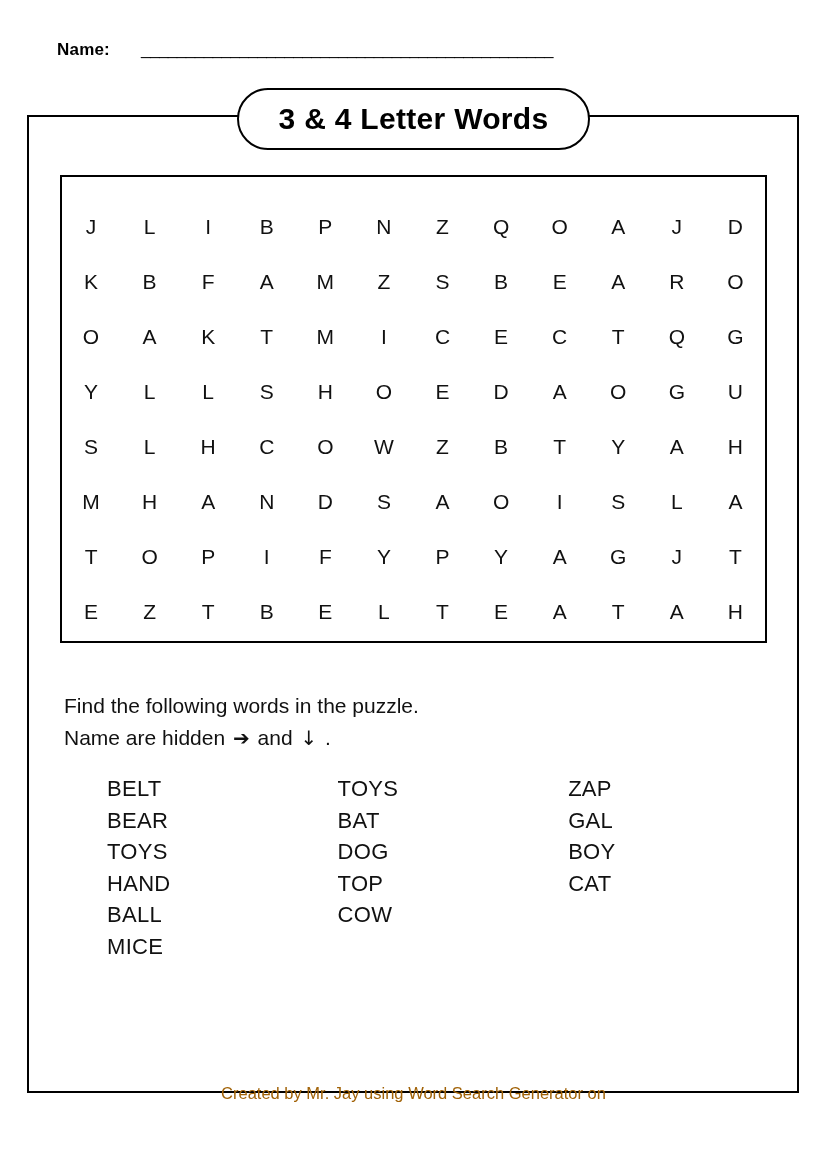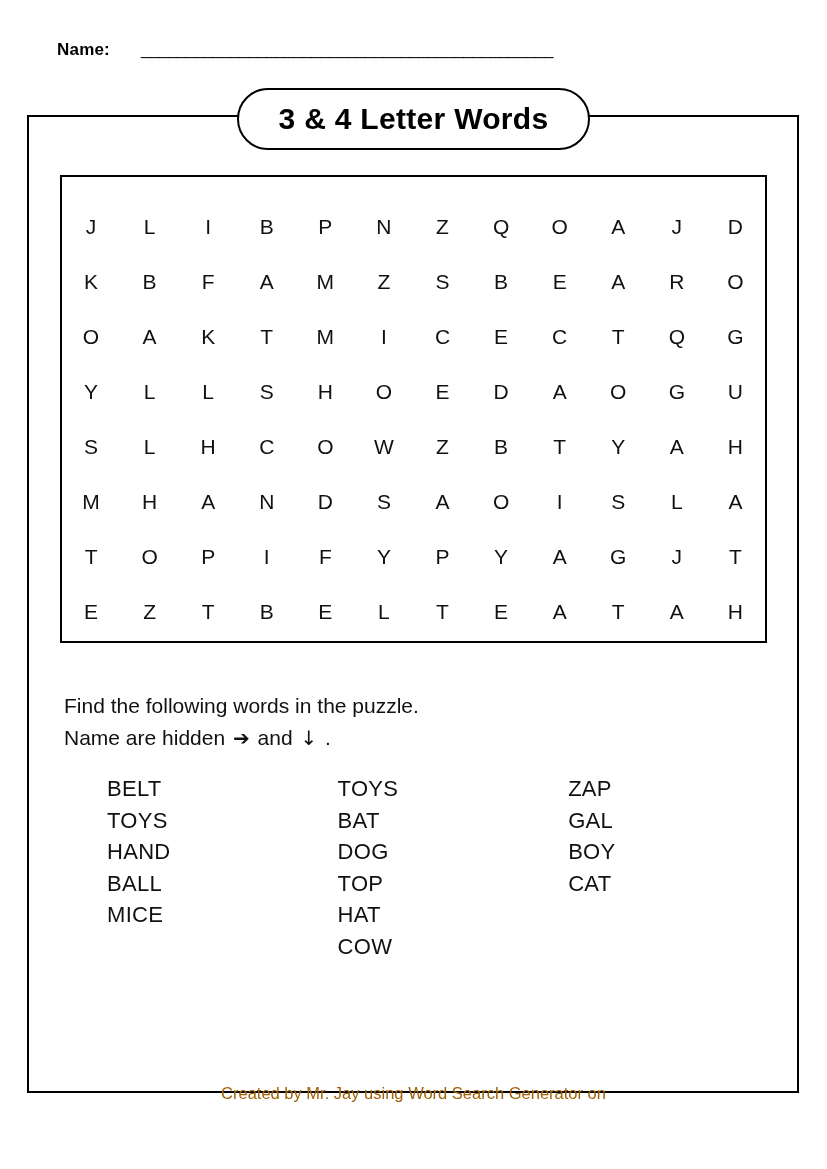--- a/index.html
+++ b/index.html
@@ -300,31 +300,31 @@
       <span class="arrow">➔</span>
       <span>and</span>
       <span class="arrow">↓</span>
       <span>.</span>
     </div>
   </div>
 
   <div class="wordlist" id="word-list">
       <div class="word-col">
         <div class="word">BELT</div>
+        <div class="word">BEAR</div>
         <div class="word">TOYS</div>
         <div class="word">HAND</div>
         <div class="word">BALL</div>
         <div class="word">MICE</div>
       </div>
       <div class="word-col">
         <div class="word">TOYS</div>
         <div class="word">BAT</div>
         <div class="word">DOG</div>
         <div class="word">TOP</div>
-        <div class="word">HAT</div>
         <div class="word">COW</div>
       </div>
       <div class="word-col">
         <div class="word">ZAP</div>
         <div class="word">GAL</div>
         <div class="word">BOY</div>
         <div class="word">CAT</div>
       </div>
     </div>
 

